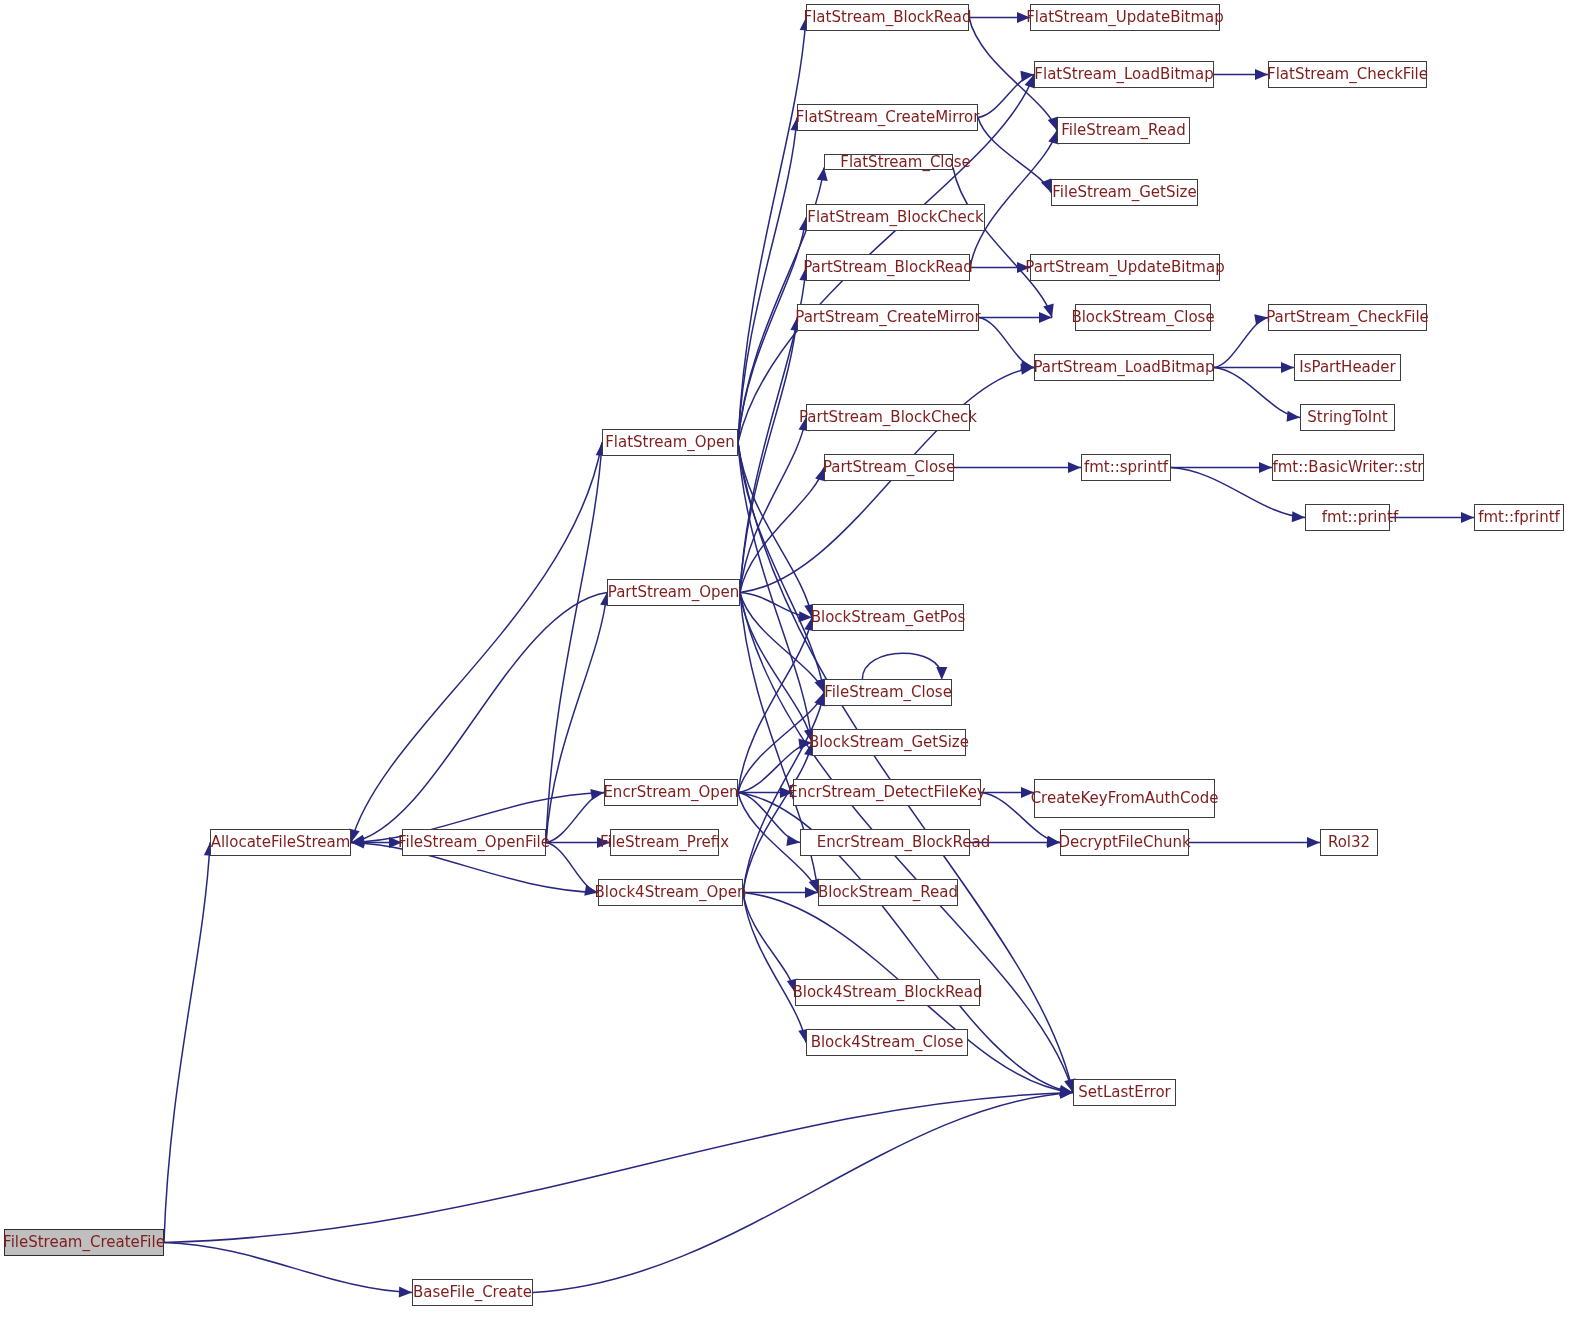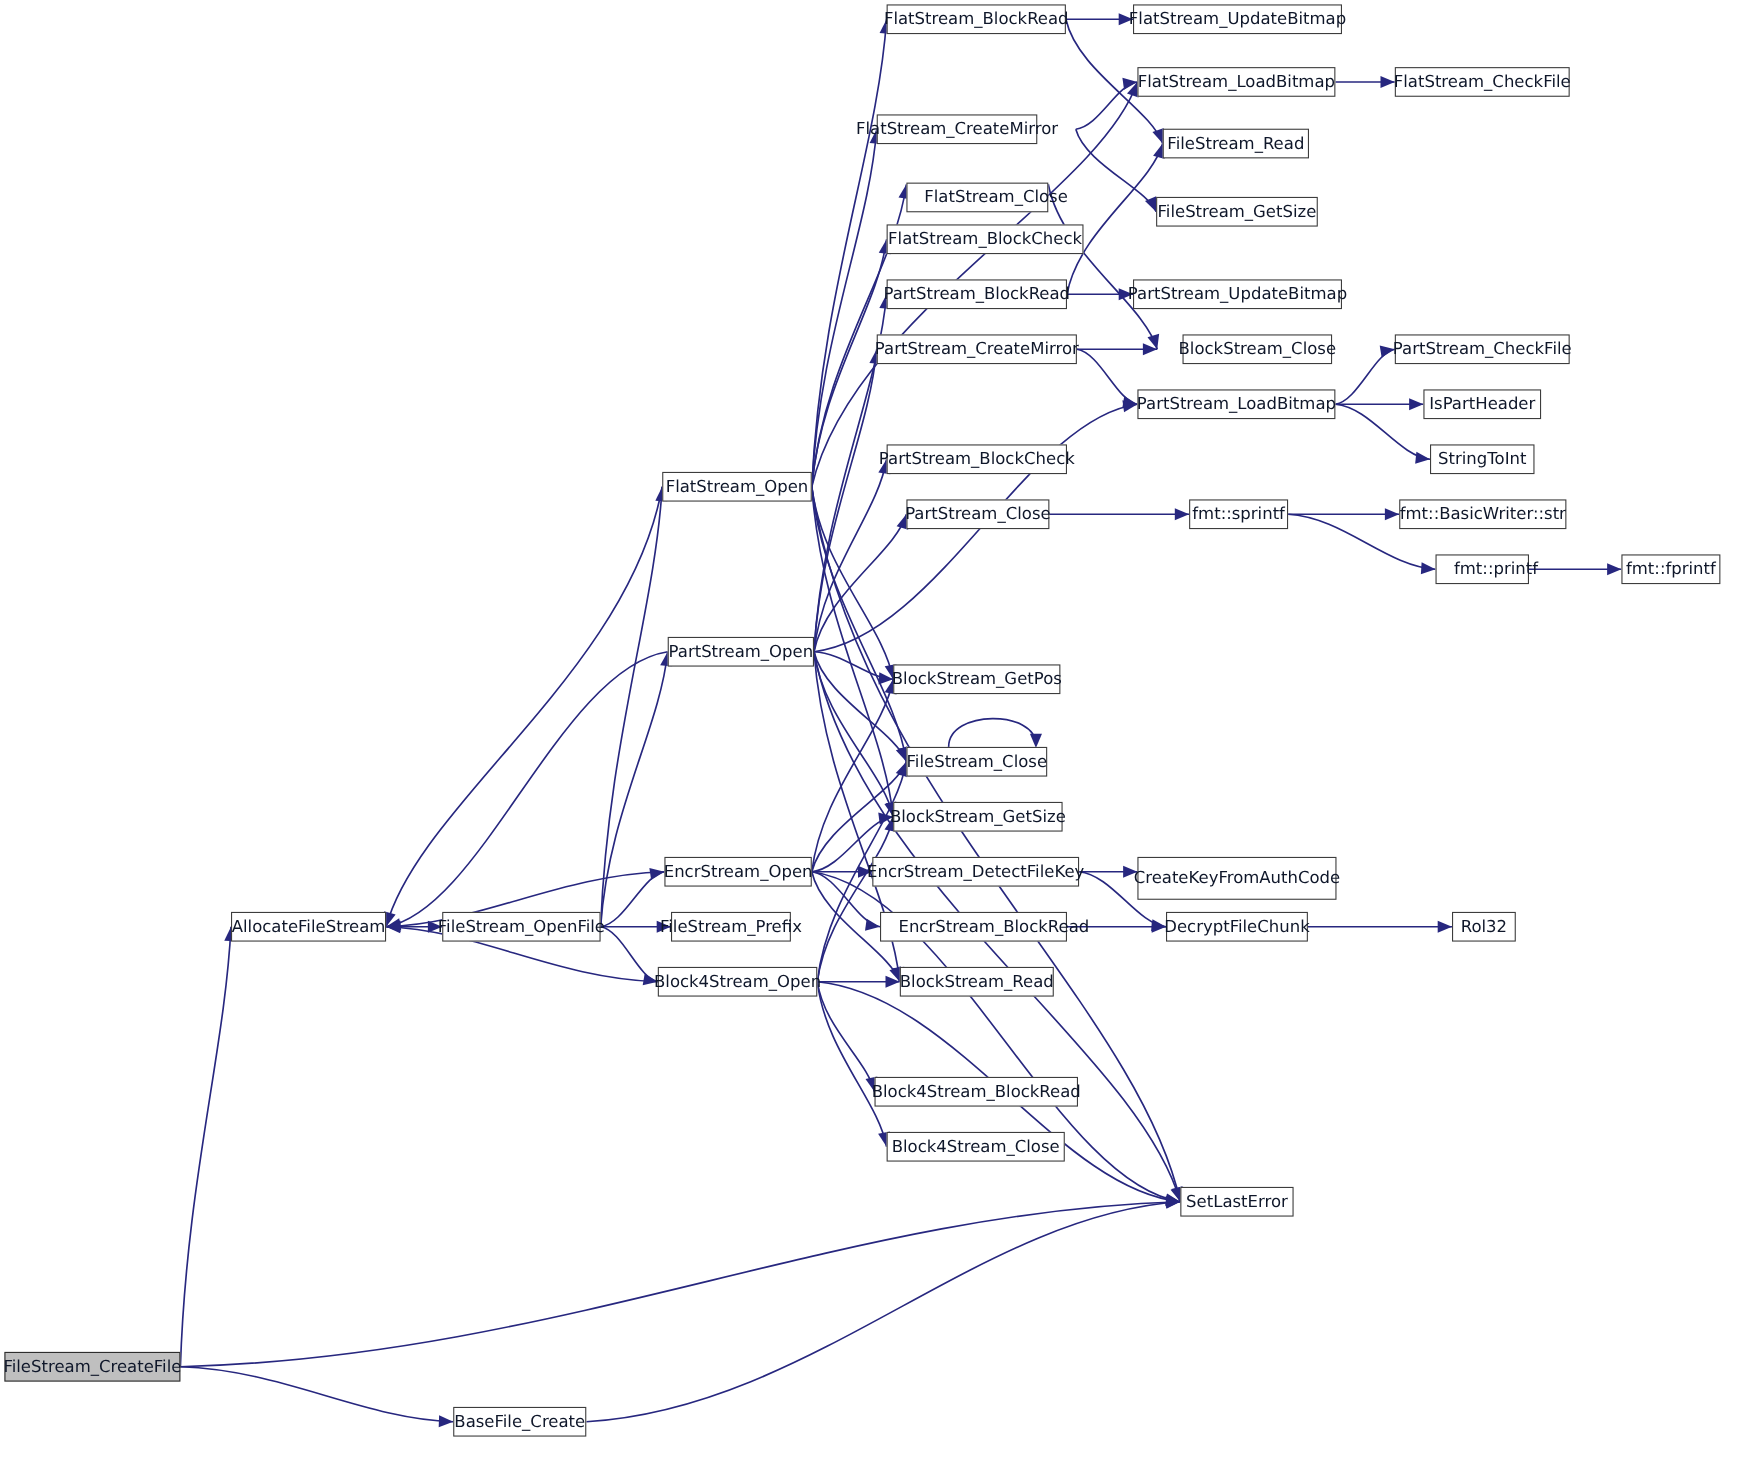--- a/index.html
+++ b/index.html
@@ -20,21 +20,21 @@
     left: 0;
     top: 0;
     width: 1588px;
     height: 1339px;
   }
   .node-box {
     position: absolute;
     box-sizing: border-box;
     border: 1px solid #3d3d3d;
     background: #ffffff;
-    color: #0f172a;
+    color: #7f1d1d;
     font-size: 15px;
     line-height: 1;
     display: flex;
     align-items: center;
     justify-content: center;
     white-space: nowrap;
     padding: 0 7px;
     z-index: 5;
   }
   .node-box.root {
@@ -191,23 +191,23 @@
       <path d="M 164 1242.5 C 258.24 1245.5, 327.68 1289.5, 412 1292.5" class="edge-line"></path>
       <polygon points="412,1292.5 398.81266082707214,1297.5342909667759 399.20377958096515,1286.5412465240222" class="edge-head"></polygon>
       <path d="M 533 1292.5 C 738.2 1280.5, 889.4000000000001 1104.5, 1073 1092.5" class="edge-line"></path>
       <polygon points="1073,1092.5 1060.3863902080193,1098.8361540397668 1059.6689666934808,1087.8595742673247" class="edge-head"></polygon>
     </svg>
   <div id="node-layer">
       <div class="node-box" style="left: 806px; top: 4px; width: 163px; height: 27px;">FlatStream_BlockRead</div>
       <div class="node-box" style="left: 1030px; top: 4px; width: 190px; height: 27px;">FlatStream_UpdateBitmap</div>
       <div class="node-box" style="left: 1034px; top: 61px; width: 180px; height: 27px;">FlatStream_LoadBitmap</div>
       <div class="node-box" style="left: 1268px; top: 61px; width: 159px; height: 27px;">FlatStream_CheckFile</div>
-      <div class="node-box" style="left: 797px; top: 104px; width: 146px; height: 27px;">FlatStream_CreateMirror</div>
+      <div class="node-box" style="left: 797px; top: 104px; width: 181px; height: 27px;">FlatStream_CreateMirror</div>
       <div class="node-box" style="left: 1057px; top: 117px; width: 133px; height: 27px;">FileStream_Read</div>
-      <div class="node-box" style="left: 824px; top: 166px; width: 129px; height: 27px; padding-left: 41px;">FlatStream_Close</div>
+      <div class="node-box" style="left: 824px; top: 154px; width: 129px; height: 16px; padding-left: 41px;">FlatStream_Close</div>
       <div class="node-box" style="left: 1051px; top: 179px; width: 147px; height: 27px;">FileStream_GetSize</div>
       <div class="node-box" style="left: 806px; top: 204px; width: 179px; height: 27px;">FlatStream_BlockCheck</div>
       <div class="node-box" style="left: 806px; top: 254px; width: 164px; height: 27px;">PartStream_BlockRead</div>
       <div class="node-box" style="left: 1030px; top: 254px; width: 190px; height: 27px;">PartStream_UpdateBitmap</div>
       <div class="node-box" style="left: 797px; top: 304px; width: 182px; height: 27px;">PartStream_CreateMirror</div>
       <div class="node-box" style="left: 1075px; top: 304px; width: 136px; height: 27px;">BlockStream_Close</div>
       <div class="node-box" style="left: 1268px; top: 304px; width: 159px; height: 27px;">PartStream_CheckFile</div>
       <div class="node-box" style="left: 1034px; top: 354px; width: 180px; height: 27px;">PartStream_LoadBitmap</div>
       <div class="node-box" style="left: 1294px; top: 354px; width: 107px; height: 27px;">IsPartHeader</div>
       <div class="node-box" style="left: 806px; top: 404px; width: 164px; height: 27px;">PartStream_BlockCheck</div>

